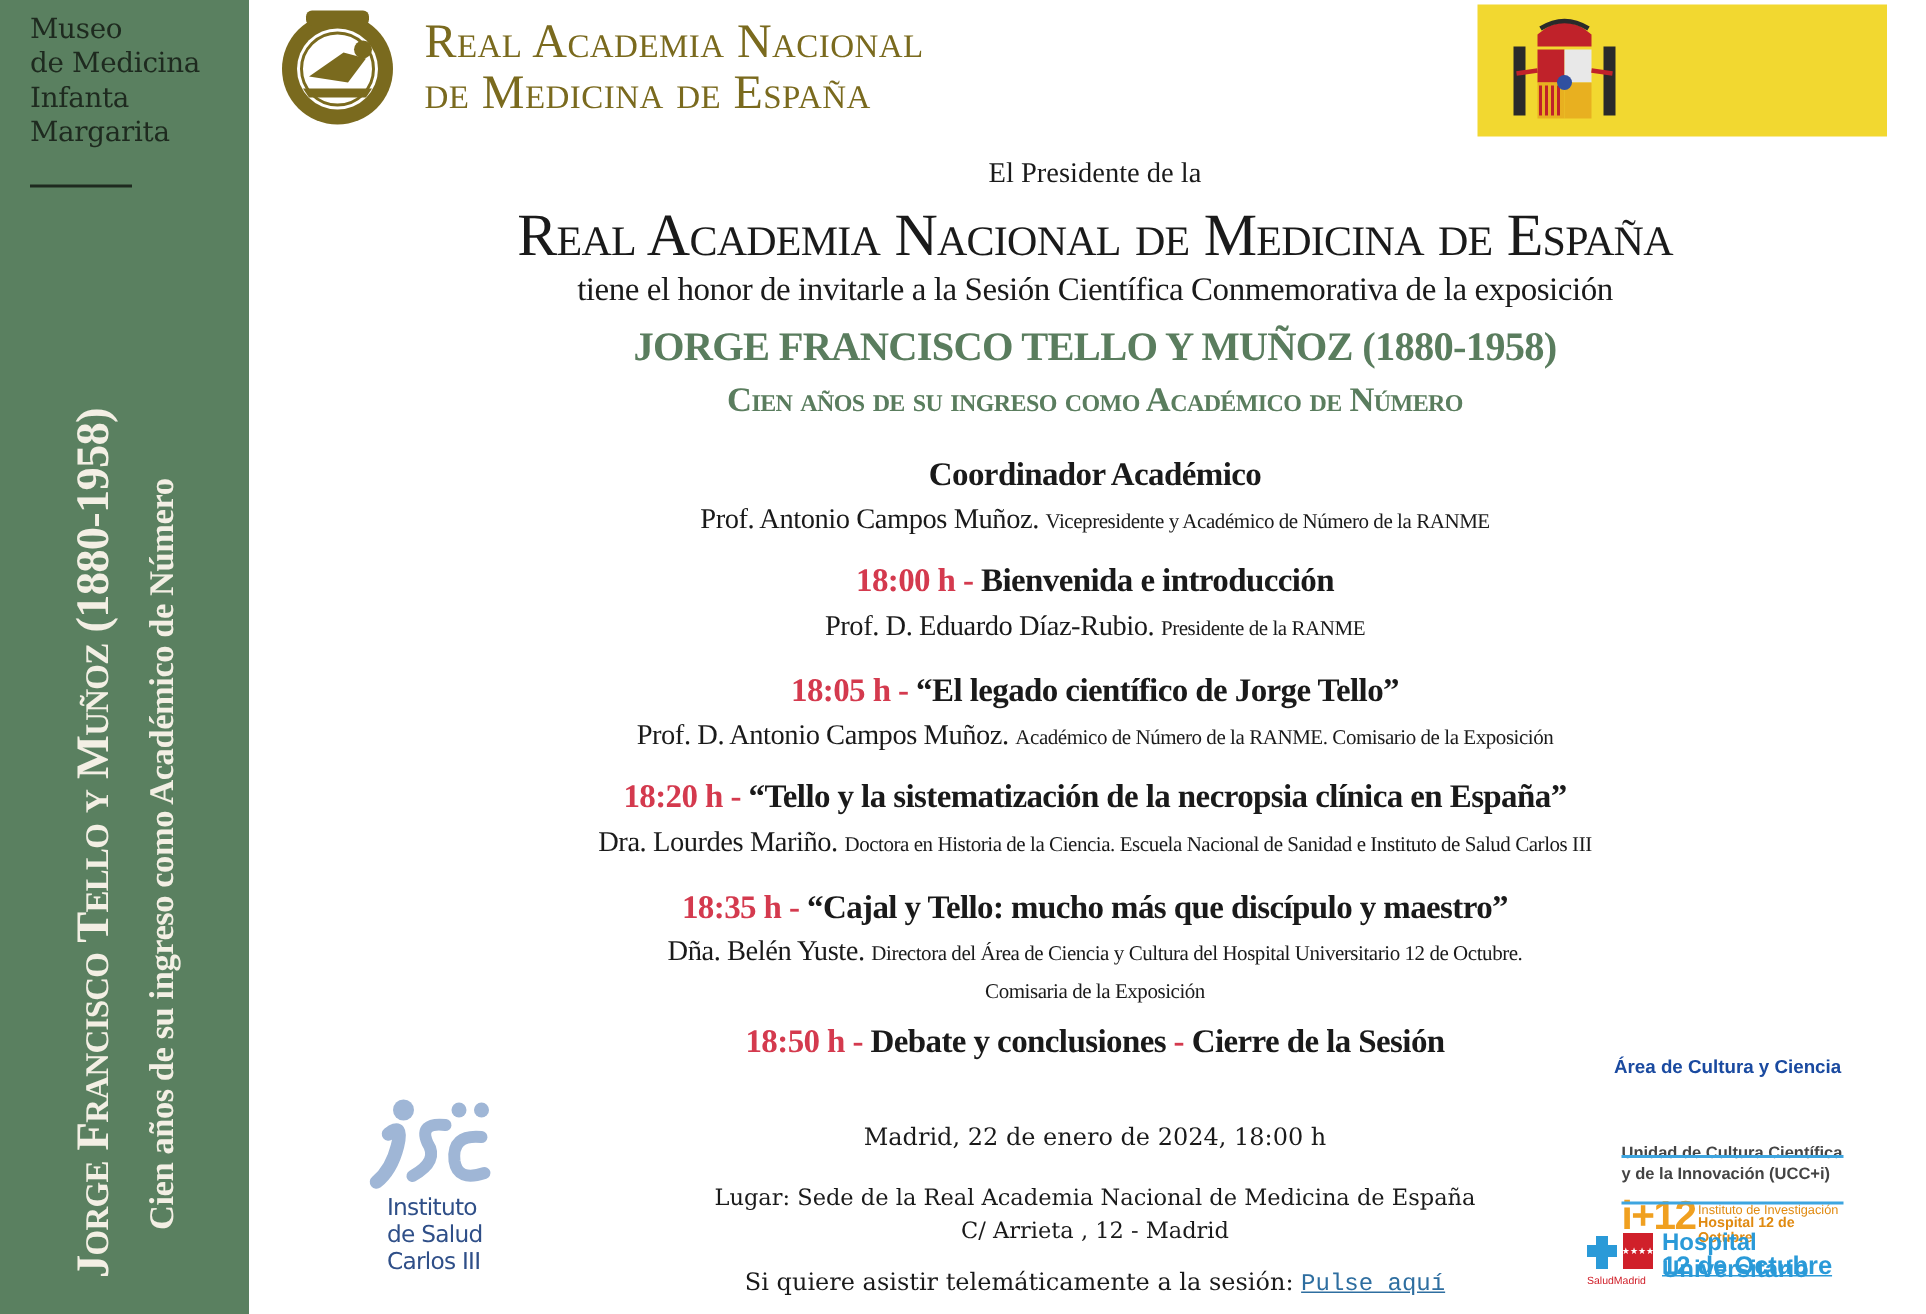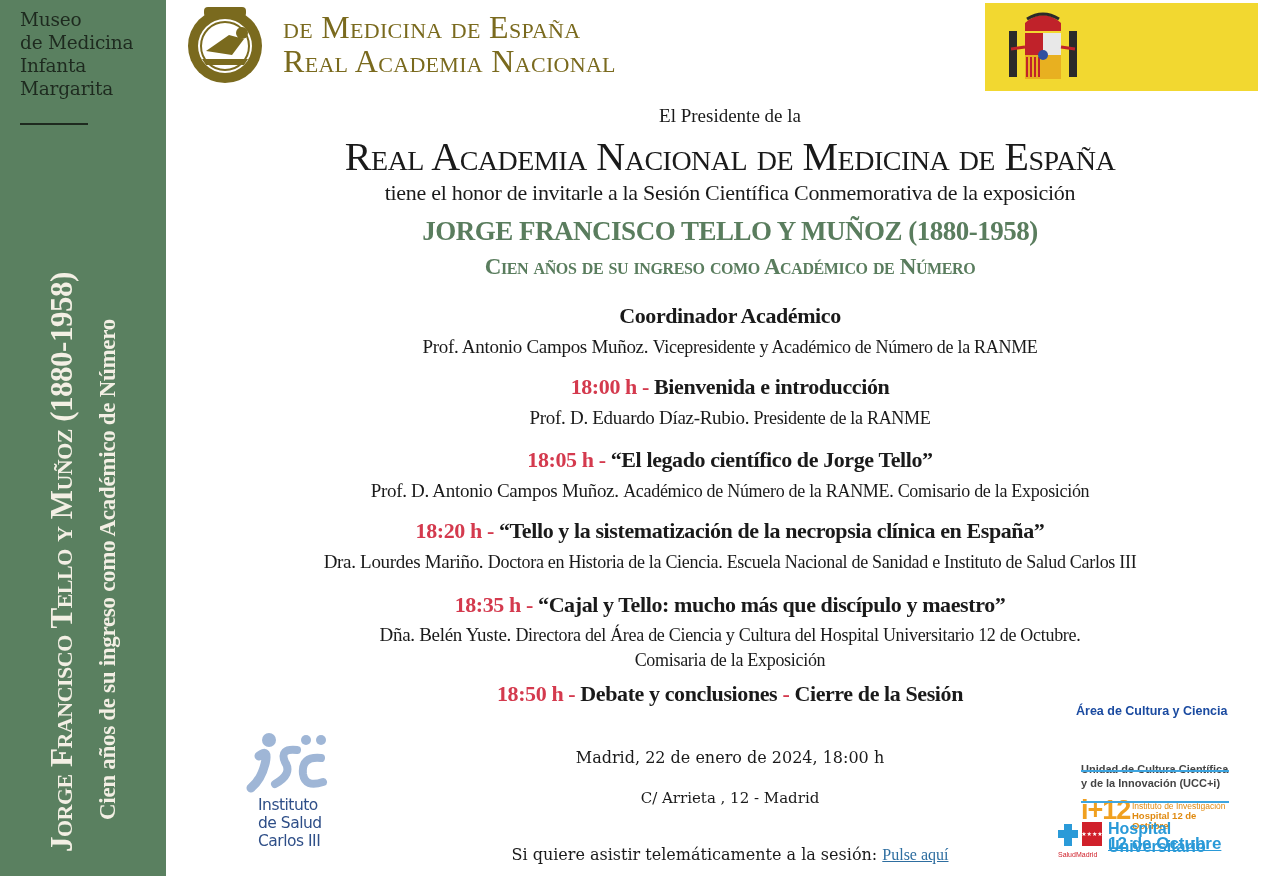--- a/index.html
+++ b/index.html
@@ -17,28 +17,28 @@
   .ministerio .mtext{position:absolute;left:104px;top:28px;font-family:"Liberation Sans",sans-serif;font-size:11.5px;line-height:13px;color:#2a2a2a;font-weight:bold;letter-spacing:-0.2px;}
   .main{position:absolute;left:170px;width:1120px;text-align:center;}
   .l-pres{top:105px;font-size:19px;}
   .l-big{top:133px;font-size:40px;font-variant:small-caps;letter-spacing:-0.5px;line-height:48px;}
   .l-tiene{top:180px;font-size:22px;letter-spacing:-0.3px;}
   .l-jorge{top:216px;font-size:27px;font-weight:bold;color:#5a7d5e;letter-spacing:-0.5px;}
   .l-cien{top:254px;font-size:23px;font-weight:bold;color:#5a7d5e;font-variant:small-caps;letter-spacing:-0.4px;}
   .head{font-size:22px;font-weight:bold;letter-spacing:-0.4px;}
   .time{color:#d43a4e;}
   .sub{font-size:19px;letter-spacing:-0.3px;}
-  .sub .role{font-size:18px;letter-spacing:-0.3px;}
+  .sub .role{font-size:14px;letter-spacing:-0.3px;}
   .isc{position:absolute;left:235px;top:730px;width:110px;height:130px;}
   .isc .isctext{position:absolute;left:23px;top:66px;font-family:"DejaVu Sans",sans-serif;font-size:15.5px;line-height:18px;color:#2f4f88;letter-spacing:-0.5px;}
   .footer{position:absolute;left:470px;width:520px;text-align:center;font-family:"DejaVu Serif",serif;}
   .f-date{top:748px;font-size:16px;}
   .f-lugar{top:787px;font-size:15px;line-height:22px;}
   .f-tele{top:845px;font-size:16px;}
-  .f-tele a{color:#2e6ea0;text-decoration:underline;font-family:Liberation Serif, serif;}
+  .f-tele a{color:#2e6ea0;text-decoration:underline;font-family:Liberation Mono, monospace;}
   .area{position:absolute;left:1076px;top:704px;font-family:"Liberation Sans",sans-serif;font-weight:bold;font-size:12.5px;color:#1a4aa0;}
   .ucc{position:absolute;left:1081px;top:741px;font-family:"Liberation Sans",sans-serif;font-weight:bold;font-size:11px;line-height:13.5px;color:#444;margin-top:22px;}
   .ucc-rule{position:absolute;left:1081px;height:1.5px;width:148px;background:#3ea5e0;}
   .i12{position:absolute;left:1081px;top:799px;width:148px;height:26px;}
   .i12 .big{position:absolute;left:0;top:-4px;font-family:"Liberation Sans",sans-serif;font-size:27px;color:#f0a020;font-weight:bold;letter-spacing:-1px;}
   .i12 .small{position:absolute;left:51px;top:2px;font-family:"Liberation Sans",sans-serif;font-size:8.5px;line-height:10px;color:#e08a10;}
   .hosp{position:absolute;left:1058px;top:820px;width:210px;height:40px;}
   .hosp .ht{position:absolute;left:50px;top:0;font-family:"Liberation Sans",sans-serif;font-weight:bold;color:#2a9ad8;}
   .hosp .h1{font-size:16px;top:0;}
   .hosp .h2{font-size:17px;top:14px;text-decoration:underline;}
@@ -64,22 +64,22 @@
 <svg class="seal" viewBox="0 0 82 82">
   <circle cx="41" cy="43" r="37" fill="#7a6a1e"></circle>
   <circle cx="41" cy="43" r="27" fill="#ffffff"></circle>
   <circle cx="41" cy="43" r="24" fill="none" stroke="#7a6a1e" stroke-width="2"></circle>
   <path d="M22 48 L45 32 L60 36 L48 52 Z" fill="#7a6a1e"></path>
   <path d="M18 56 L64 56 L60 62 L22 62 Z" fill="#7a6a1e"></path>
   <circle cx="58" cy="30" r="6" fill="#7a6a1e"></circle>
   <rect x="20" y="4" width="42" height="10" rx="4" fill="#7a6a1e"></rect>
 </svg>
 <div class="ranme">
+  <div>Real Academia Nacional</div>
   <div>de Medicina de España</div>
-  <div>Real Academia Nacional</div>
 </div>
 
 <div class="ministerio">
   <svg class="crest" viewBox="0 0 80 76">
     <rect x="6" y="22" width="8" height="46" fill="#2a2a2a"></rect>
     <rect x="66" y="22" width="8" height="46" fill="#2a2a2a"></rect>
     <path d="M22 14 Q40 -2 58 14 L58 22 L22 22 Z" fill="#c0222a"></path>
     <path d="M24 10 Q40 0 56 10" stroke="#2a2a2a" stroke-width="3" fill="none"></path>
     <rect x="22" y="24" width="18" height="22" fill="#c0222a"></rect>
     <rect x="40" y="24" width="18" height="22" fill="#e8e8e8"></rect>
@@ -153,20 +153,21 @@
   </svg>
   <div class="isctext">
     <div>Instituto</div>
     <div>de Salud</div>
     <div>Carlos III</div>
   </div>
 </div>
 
 <div class="footer f-date">Madrid, 22 de enero de 2024, 18:00 h</div>
 <div class="footer f-lugar">
+  <div>Lugar: Sede de la Real Academia Nacional de Medicina de España</div>
   <div>C/ Arrieta , 12 - Madrid</div>
 </div>
 <div class="footer f-tele">
   <span>Si quiere asistir telemáticamente a la sesión: </span><a href="#">Pulse aquí</a>
 </div>
 
 <div class="area">Área de Cultura y Ciencia</div>
 <div class="ucc">
   <div>Unidad de Cultura Científica</div>
   <div>y de la Innovación (UCC+i)</div>

